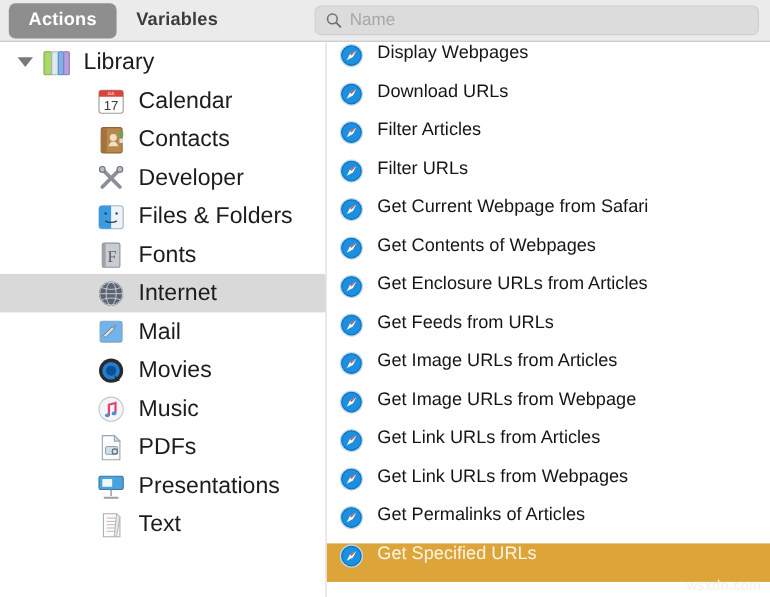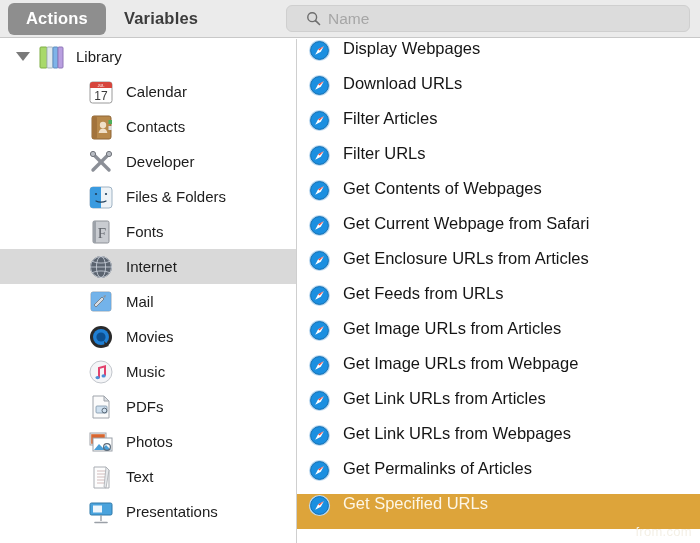--- a/index.html
+++ b/index.html
@@ -26,21 +26,21 @@
     color: #3c3c3c; border-radius: 6px;
     cursor: default; white-space: nowrap;
   }
   .tab.active { background: #8e8e8e; color: #ffffff; }
 
   .searchwrap {
     position: absolute; left: 286px; top: 5px;
     width: 404px; height: 27px;
     background: #dcdcdc; border: 1px solid #cfcfcf;
     border-radius: 6px;
-    display: flex; align-items: center; padding-left: 19px;
+    display: flex; align-items: center; padding-left: 9px;
   }
   .search-icon { width: 15px; height: 15px; flex: 0 0 auto; display:block; }
   .search-input {
     border: 0; outline: 0; background: transparent;
     font-family: "Liberation Sans", sans-serif;
     font-size: 15.5px; color: #333; margin-left: 7px;
     width: 340px; height: 22px;
   }
   .search-input::placeholder { color: #a6a6a6; }
 
@@ -60,21 +60,21 @@
 
   
   .srow {
     position: relative; height: 35px; width: 296px;
     display: flex; align-items: center; cursor: default;
   }
   .srow.selected { background: #d9d9d9; }
   .srow .disclosure { width: 26px; display: flex; justify-content: center; align-items: center; }
   .tri { width: 0; height: 0; border-left: 7px solid transparent; border-right: 7px solid transparent; border-top: 9px solid #7a7a7a; }
   .sicon { width: 30px; height: 30px; flex: 0 0 auto; display: block; }
-  .slabel { font-size: 15px; color: #1c1c1c; margin-left: 10px; white-space: nowrap; }
+  .slabel { font-size: 21px; color: #1c1c1c; margin-left: 10px; white-space: nowrap; }
   .srow.root .sicon { margin-left: 0px; }
   .srow.child { padding-left: 86px; }
   .srow.root { padding-left: 10px; }
 
   
   .arow {
     height: 35px; width: 403px; display: flex; align-items: flex-start;
     padding-left: 11px; cursor: default;
   }
   .arow.selected { background: #dda43a; }
@@ -221,55 +221,45 @@
     <div class="srow child">
       <svg class="sicon" viewBox="0 0 30 30">
         <path d="M7 4h11l5 5v17H7z" fill="#fbfbfb" stroke="#9fa4ab" stroke-width="1"></path>
         <path d="M18 4l5 5h-5z" fill="#dde1e6" stroke="#9fa4ab" stroke-width="1"></path>
         <rect x="10" y="14" width="11" height="7" rx="1" fill="#cfe0ef" stroke="#7d94a8" stroke-width=".8"></rect>
         <circle cx="18.4" cy="18.5" r="2.4" fill="none" stroke="#5c6a78" stroke-width="1"></circle>
       </svg>
       <span class="slabel">PDFs</span>
     </div>
 
-    <div class="srow child">
-      <svg class="sicon" viewBox="0 0 30 30">
-        <rect x="4" y="6" width="16" height="12" fill="#f2f2f2" stroke="#a0a4aa" stroke-width="1"></rect>
-        <rect x="5.2" y="7.2" width="13.6" height="9.6" fill="#d9662f"></rect>
-        <rect x="7" y="11" width="19" height="13" fill="#ffffff" stroke="#9aa0a7" stroke-width="1"></rect>
-        <path d="M8 23l5-6 4 4 3-3 5 5z" fill="#4a9fd8"></path>
-        <circle cx="21" cy="20" r="3.4" fill="none" stroke="#5c6a78" stroke-width="1.2"></circle>
-      </svg>
-      <span class="slabel">Photos</span>
+
+    <div class="srow child">
+      <svg class="sicon" viewBox="0 0 30 30">
+        <rect x="4" y="6" width="22" height="12" rx="1.5" fill="#4aa3dd" stroke="#2f78a8" stroke-width="1"></rect>
+        <rect x="7" y="8.5" width="9" height="7" fill="#eef6fc"></rect>
+        <rect x="14.3" y="18" width="1.4" height="6" fill="#9aa0a7"></rect>
+        <path d="M9 25.5h12" stroke="#9aa0a7" stroke-width="1.6" stroke-linecap="round"></path>
+      </svg>
+      <span class="slabel">Presentations</span>
     </div>
 
     <div class="srow child">
       <svg class="sicon" viewBox="0 0 30 30">
         <path d="M8 5h12l3 3v18H8z" fill="#fdfdfd" stroke="#a9adb3" stroke-width="1"></path>
         <g stroke="#c6a9a9" stroke-width=".8">
           <line x1="11" y1="9" x2="20" y2="9"></line>
             <line x1="11" y1="12" x2="20" y2="12"></line>
           <line x1="11" y1="15" x2="20" y2="15"></line>
             <line x1="11" y1="18" x2="20" y2="18"></line>
           <line x1="11" y1="21" x2="20" y2="21"></line>
         </g>
         <path d="M20 5l3 3-3 18-2-1z" fill="#e7e9ec" stroke="#a9adb3" stroke-width=".8"></path>
       </svg>
       <span class="slabel">Text</span>
     </div>
-
-    <div class="srow child">
-      <svg class="sicon" viewBox="0 0 30 30">
-        <rect x="4" y="6" width="22" height="12" rx="1.5" fill="#4aa3dd" stroke="#2f78a8" stroke-width="1"></rect>
-        <rect x="7" y="8.5" width="9" height="7" fill="#eef6fc"></rect>
-        <rect x="14.3" y="18" width="1.4" height="6" fill="#9aa0a7"></rect>
-        <path d="M9 25.5h12" stroke="#9aa0a7" stroke-width="1.6" stroke-linecap="round"></path>
-      </svg>
-      <span class="slabel">Presentations</span>
-    </div>
   </div>
 
   <div class="vdivider"></div>
 
   <div class="actionlist">
 
     <div class="arow">
       <svg class="aicon" viewBox="0 0 24 24">
         <circle cx="12" cy="12" r="11" fill="#bcd9f0"></circle>
         <circle cx="12" cy="12" r="9.3" fill="#1b8fe0"></circle>
@@ -314,42 +304,42 @@
     </div>
 
     <div class="arow">
       <svg class="aicon" viewBox="0 0 24 24">
         <circle cx="12" cy="12" r="11" fill="#bcd9f0"></circle>
           <circle cx="12" cy="12" r="9.3" fill="#1b8fe0"></circle>
         <circle cx="12" cy="12" r="9.3" fill="none" stroke="#0f6cb0" stroke-width="1"></circle>
         <path d="M16.5 7.5L10.6 10.6 7.5 16.5 13.4 13.4z" fill="#ffffff"></path>
           <path d="M16.5 7.5L10.6 10.6 12 12z" fill="#e8453c"></path>
       </svg>
+      <span class="alabel">Get Current Webpage from Safari</span>
+    </div>
+
+    <div class="arow">
+      <svg class="aicon" viewBox="0 0 24 24">
+        <circle cx="12" cy="12" r="11" fill="#bcd9f0"></circle>
+          <circle cx="12" cy="12" r="9.3" fill="#1b8fe0"></circle>
+        <circle cx="12" cy="12" r="9.3" fill="none" stroke="#0f6cb0" stroke-width="1"></circle>
+        <path d="M16.5 7.5L10.6 10.6 7.5 16.5 13.4 13.4z" fill="#ffffff"></path>
+          <path d="M16.5 7.5L10.6 10.6 12 12z" fill="#e8453c"></path>
+      </svg>
       <span class="alabel">Get Contents of Webpages</span>
     </div>
 
     <div class="arow">
       <svg class="aicon" viewBox="0 0 24 24">
         <circle cx="12" cy="12" r="11" fill="#bcd9f0"></circle>
           <circle cx="12" cy="12" r="9.3" fill="#1b8fe0"></circle>
         <circle cx="12" cy="12" r="9.3" fill="none" stroke="#0f6cb0" stroke-width="1"></circle>
         <path d="M16.5 7.5L10.6 10.6 7.5 16.5 13.4 13.4z" fill="#ffffff"></path>
           <path d="M16.5 7.5L10.6 10.6 12 12z" fill="#e8453c"></path>
       </svg>
-      <span class="alabel">Get Current Webpage from Safari</span>
-    </div>
-
-    <div class="arow">
-      <svg class="aicon" viewBox="0 0 24 24">
-        <circle cx="12" cy="12" r="11" fill="#bcd9f0"></circle>
-          <circle cx="12" cy="12" r="9.3" fill="#1b8fe0"></circle>
-        <circle cx="12" cy="12" r="9.3" fill="none" stroke="#0f6cb0" stroke-width="1"></circle>
-        <path d="M16.5 7.5L10.6 10.6 7.5 16.5 13.4 13.4z" fill="#ffffff"></path>
-          <path d="M16.5 7.5L10.6 10.6 12 12z" fill="#e8453c"></path>
-      </svg>
       <span class="alabel">Get Enclosure URLs from Articles</span>
     </div>
 
     <div class="arow">
       <svg class="aicon" viewBox="0 0 24 24">
         <circle cx="12" cy="12" r="11" fill="#bcd9f0"></circle>
           <circle cx="12" cy="12" r="9.3" fill="#1b8fe0"></circle>
         <circle cx="12" cy="12" r="9.3" fill="none" stroke="#0f6cb0" stroke-width="1"></circle>
         <path d="M16.5 7.5L10.6 10.6 7.5 16.5 13.4 13.4z" fill="#ffffff"></path>
           <path d="M16.5 7.5L10.6 10.6 12 12z" fill="#e8453c"></path>
@@ -417,14 +407,14 @@
         <circle cx="12" cy="12" r="11" fill="#bcd9f0"></circle>
           <circle cx="12" cy="12" r="9.3" fill="#1b8fe0"></circle>
         <circle cx="12" cy="12" r="9.3" fill="none" stroke="#0f6cb0" stroke-width="1"></circle>
         <path d="M16.5 7.5L10.6 10.6 7.5 16.5 13.4 13.4z" fill="#ffffff"></path>
           <path d="M16.5 7.5L10.6 10.6 12 12z" fill="#e8453c"></path>
       </svg>
       <span class="alabel">Get Specified URLs</span>
     </div>
   </div>
 
-  <div class="watermark">from.com</div>
+  <div class="watermark">wsxdn.com</div>
 </div>
 
 </body></html>

